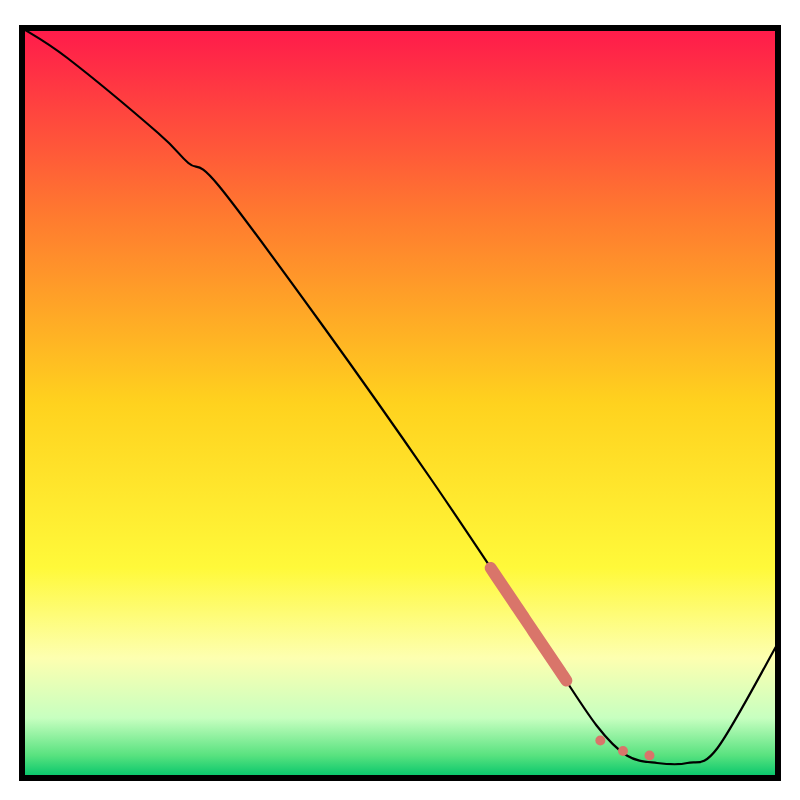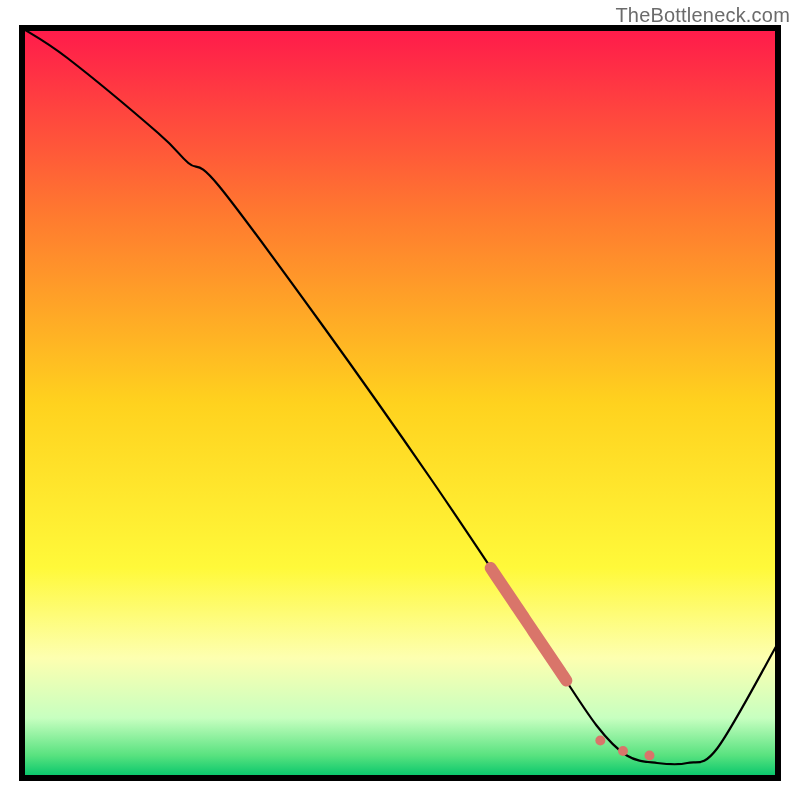--- a/index.html
+++ b/index.html
@@ -30,21 +30,20 @@
     left: 8px;
     width: 784px;
     height: 768px;
     display: block;
   }
 </style>
 </head>
 <body>
 
 <div class="container">
-  <div class="watermark">TheBottleneck.com</div>
 
   <svg class="plot" viewBox="0 0 784 768" preserveAspectRatio="none">
     <defs>
       <linearGradient id="bg-grad" x1="0" y1="0" x2="0" y2="1">
         <stop offset="0%" stop-color="#ff1a4b"></stop>
         <stop offset="25%" stop-color="#ff7a2f"></stop>
         <stop offset="50%" stop-color="#ffd21e"></stop>
         <stop offset="72%" stop-color="#fff93a"></stop>
         <stop offset="84%" stop-color="#fdffb0"></stop>
         <stop offset="92%" stop-color="#c7ffc0"></stop>

